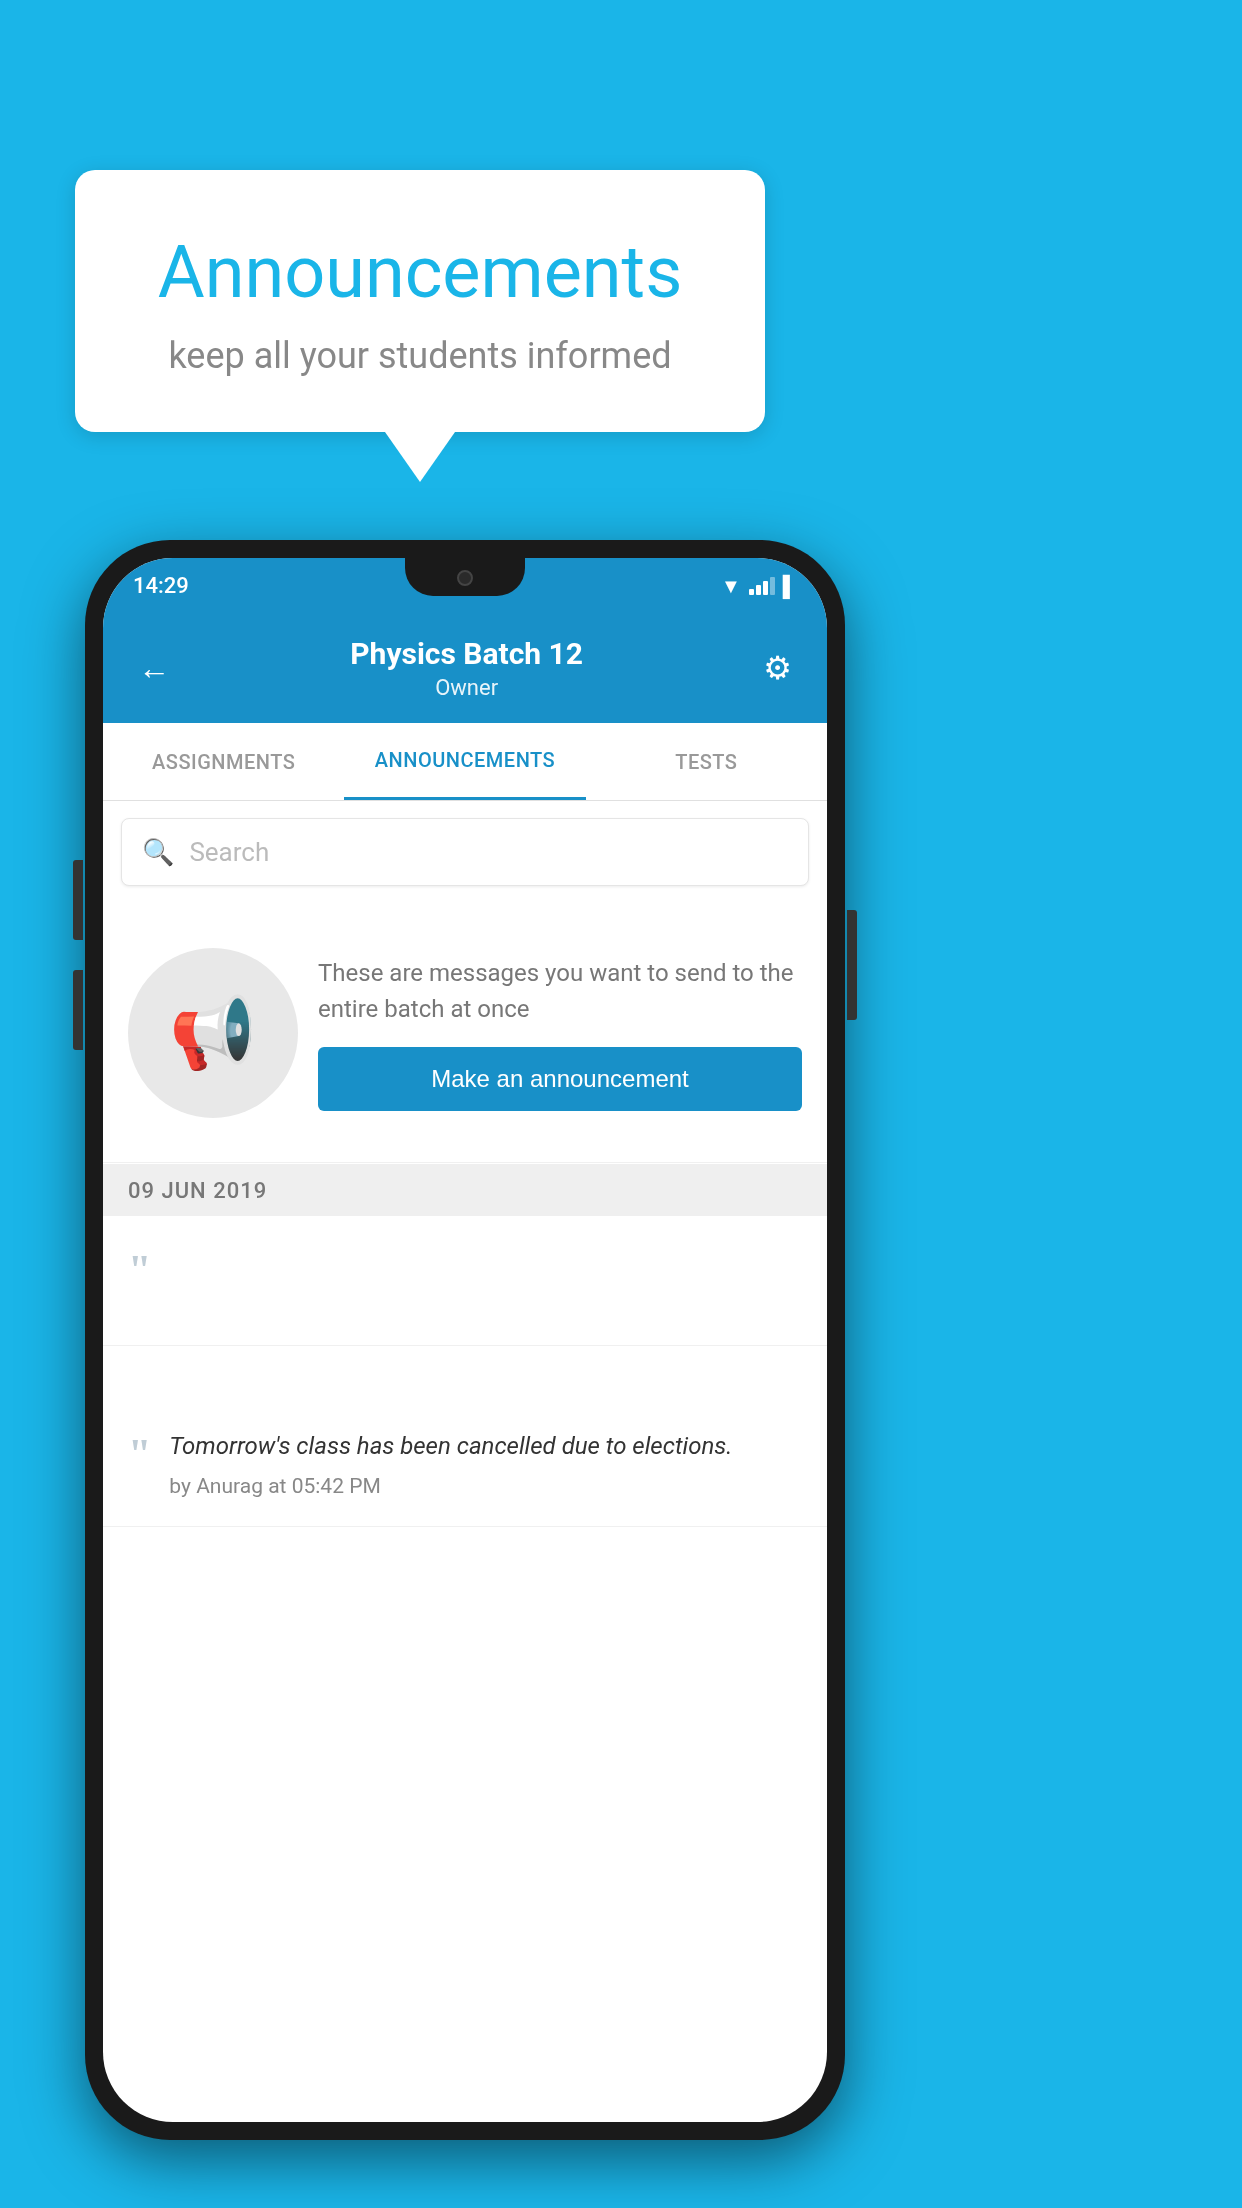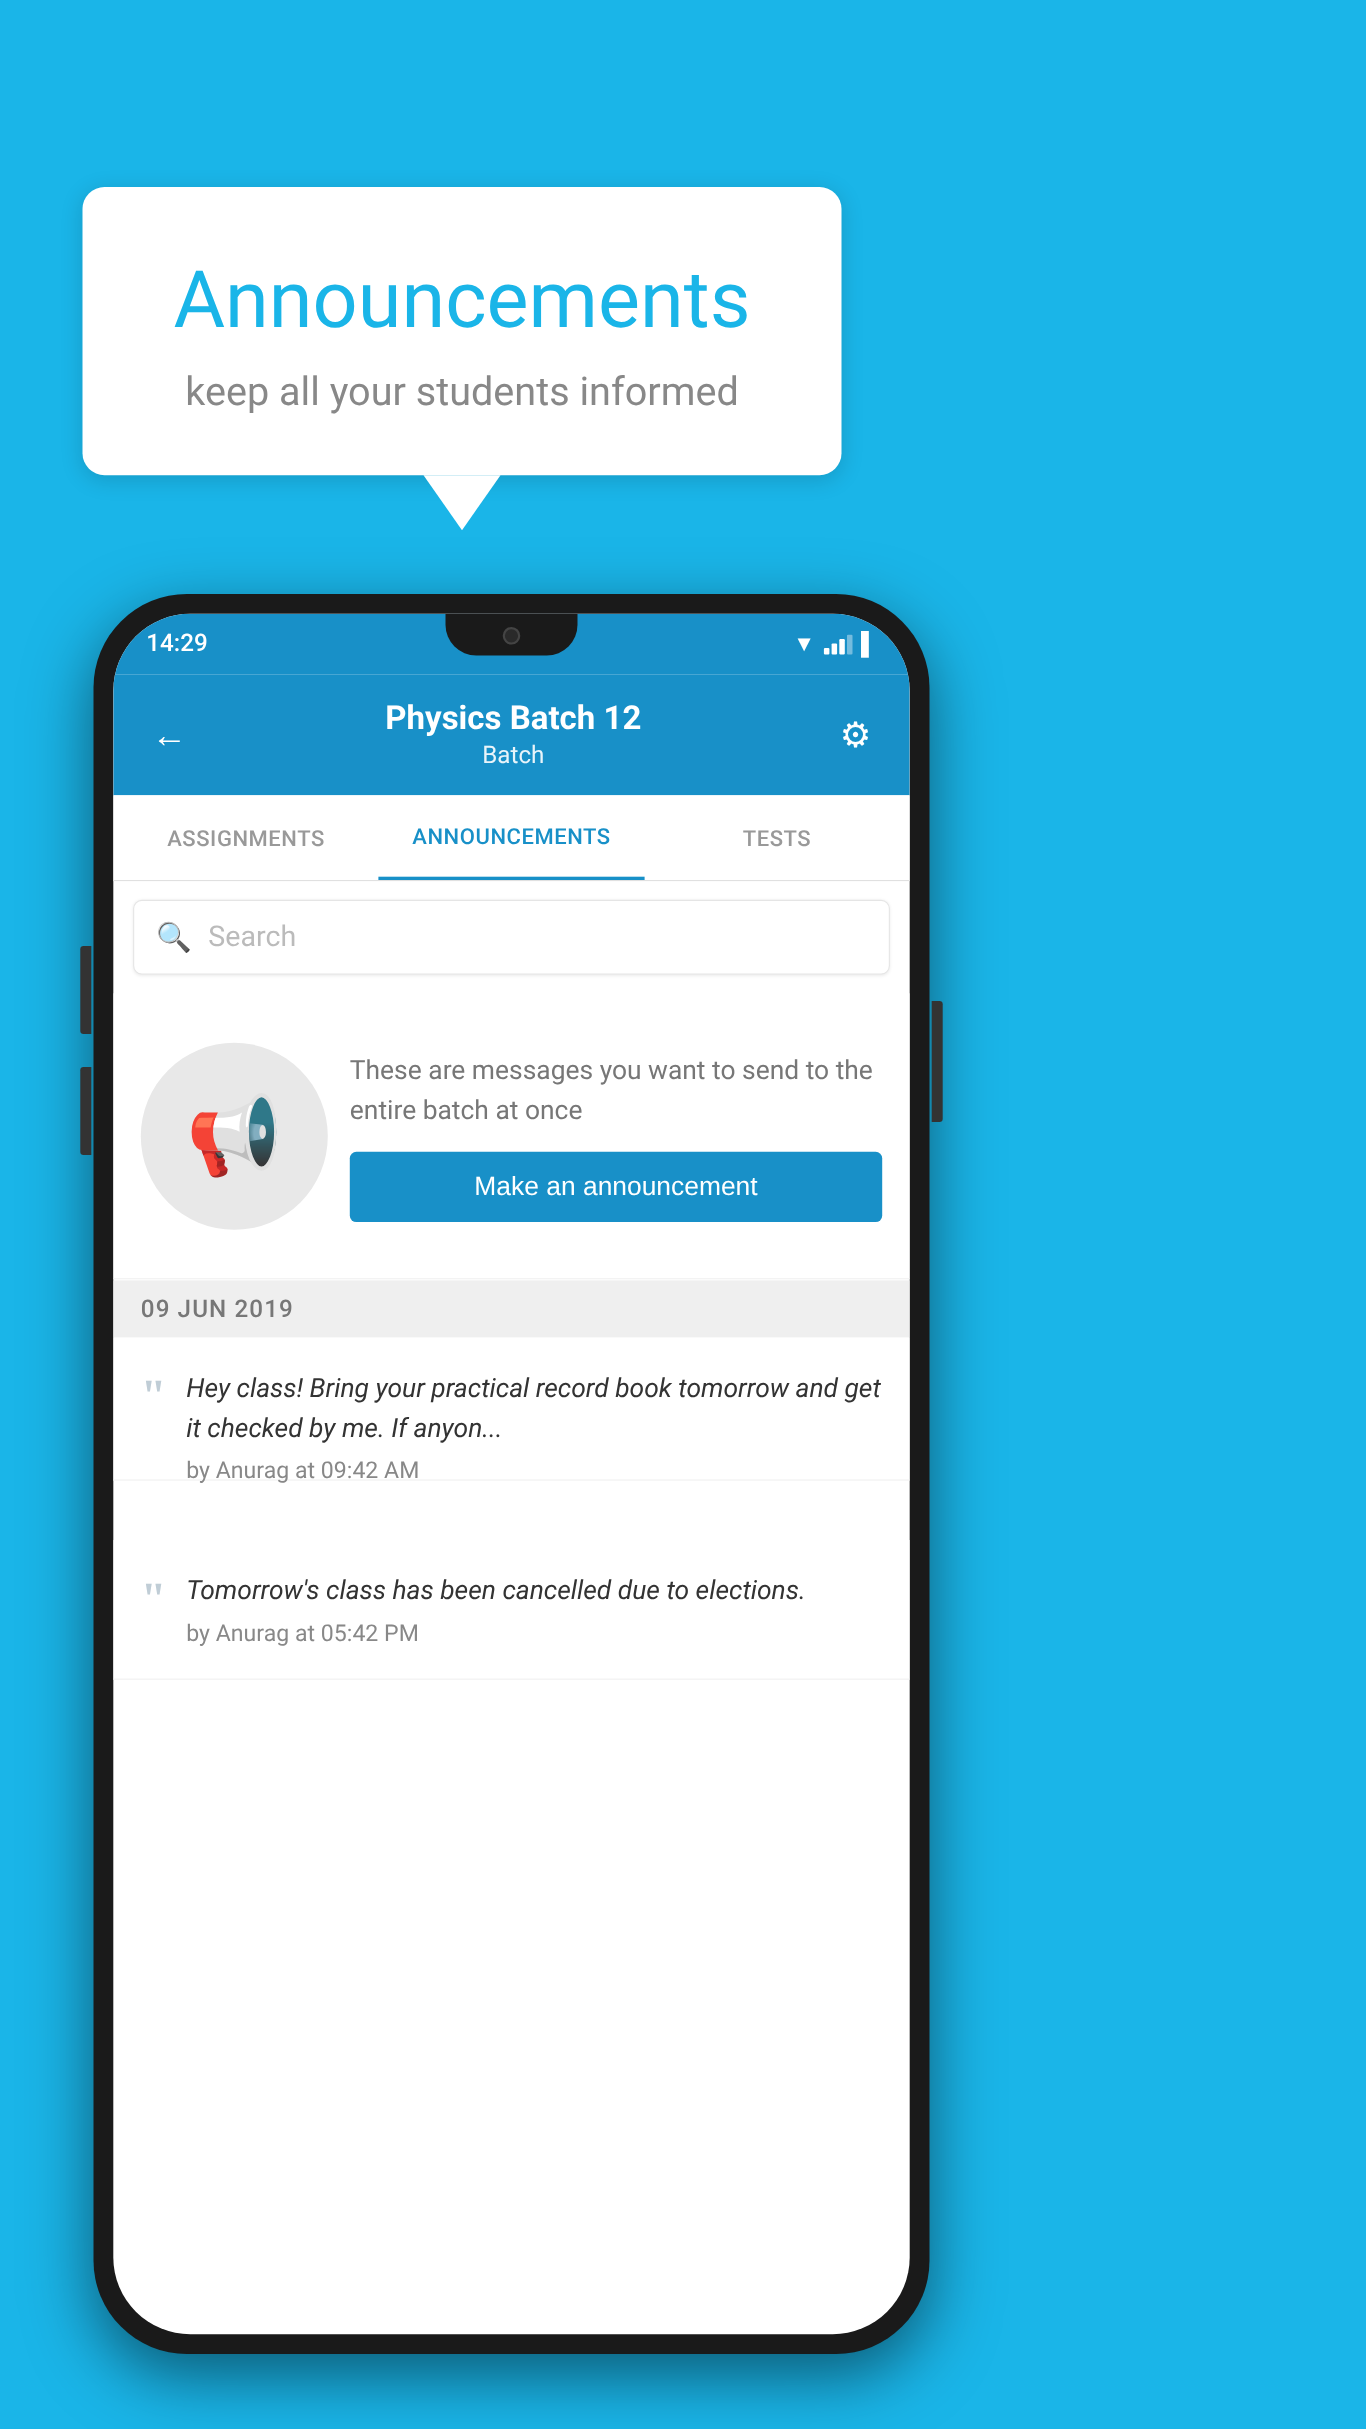--- a/index.html
+++ b/index.html
@@ -440,21 +440,21 @@
             <div class="signal-bar" style="height:18px;opacity:0.4;"></div>
           </div>
           <span class="battery-icon">▌</span>
         </div>
       </div>
 
       <div class="app-header">
         <span class="back-btn">←</span>
         <div class="header-title-group">
           <div class="header-title">Physics Batch 12</div>
-          <div class="header-subtitle">Batch</div>
+          <div class="header-subtitle">Owner</div>
         </div>
         <span class="gear-btn">⚙</span>
       </div>
 
       <div class="tabs-bar">
         <div class="tab-item">
           <span>ASSIGNMENTS</span>
         </div>
         <div class="tab-item active">
           <span>ANNOUNCEMENTS</span>
@@ -480,24 +480,20 @@
           <button class="make-announcement-btn">Make an announcement</button>
         </div>
       </div>
 
       <div class="date-divider" style="top: 606px;">
         <span class="date-text">09  JUN  2019</span>
       </div>
 
       <div class="announcement-item" style="top: 658px; height: 130px;">
         <span class="quote-icon">"</span>
-        <div class="announcement-content">
-          <p class="announcement-message">Hey class! Bring your practical record book tomorrow and get it checked by me. If anyon...</p>
-          <p class="announcement-meta">by Anurag at 09:42 AM</p>
-        </div>
       </div>
 
 
       <div class="announcement-item" style="top: 842px;">
         <span class="quote-icon">"</span>
         <div class="announcement-content">
           <p class="announcement-message">Tomorrow's class has been cancelled due to elections.</p>
           <p class="announcement-meta">by Anurag at 05:42 PM</p>
         </div>
       </div>

